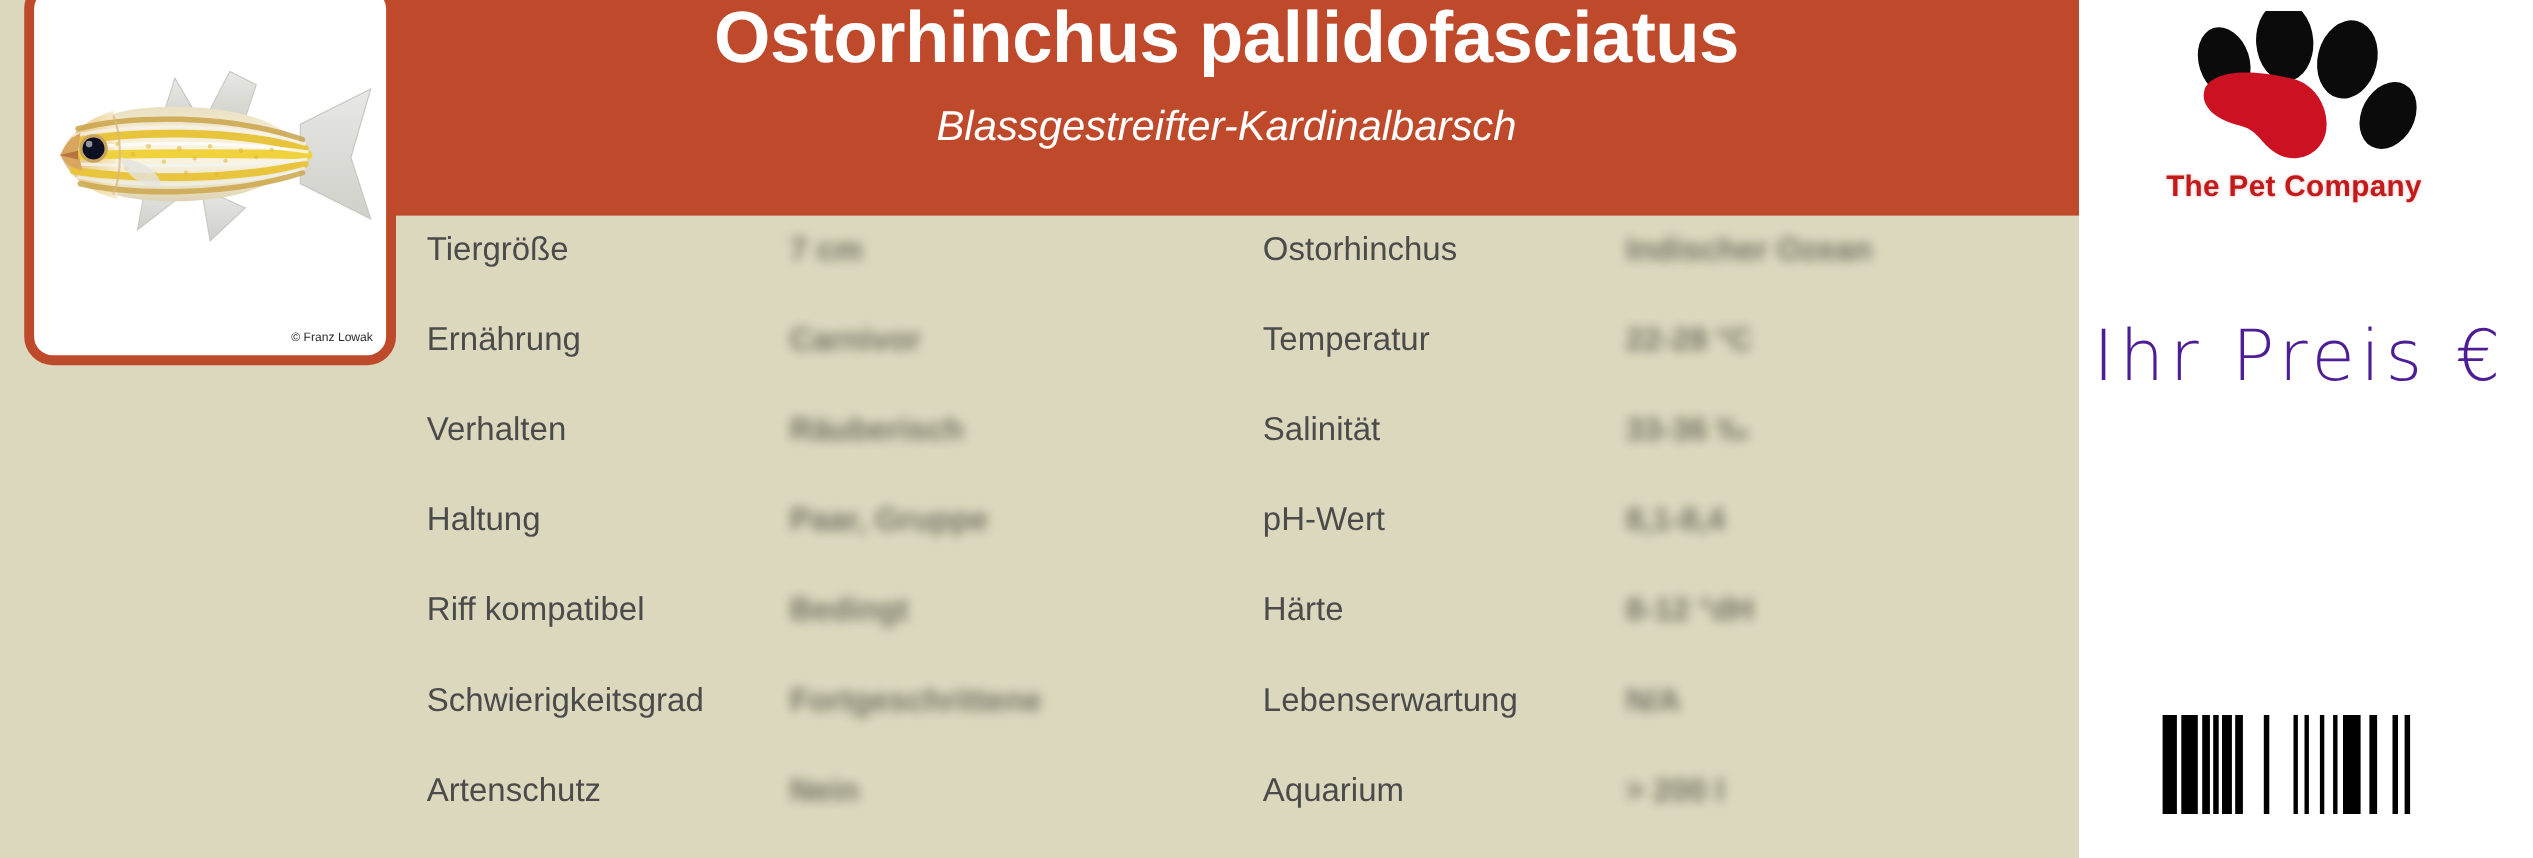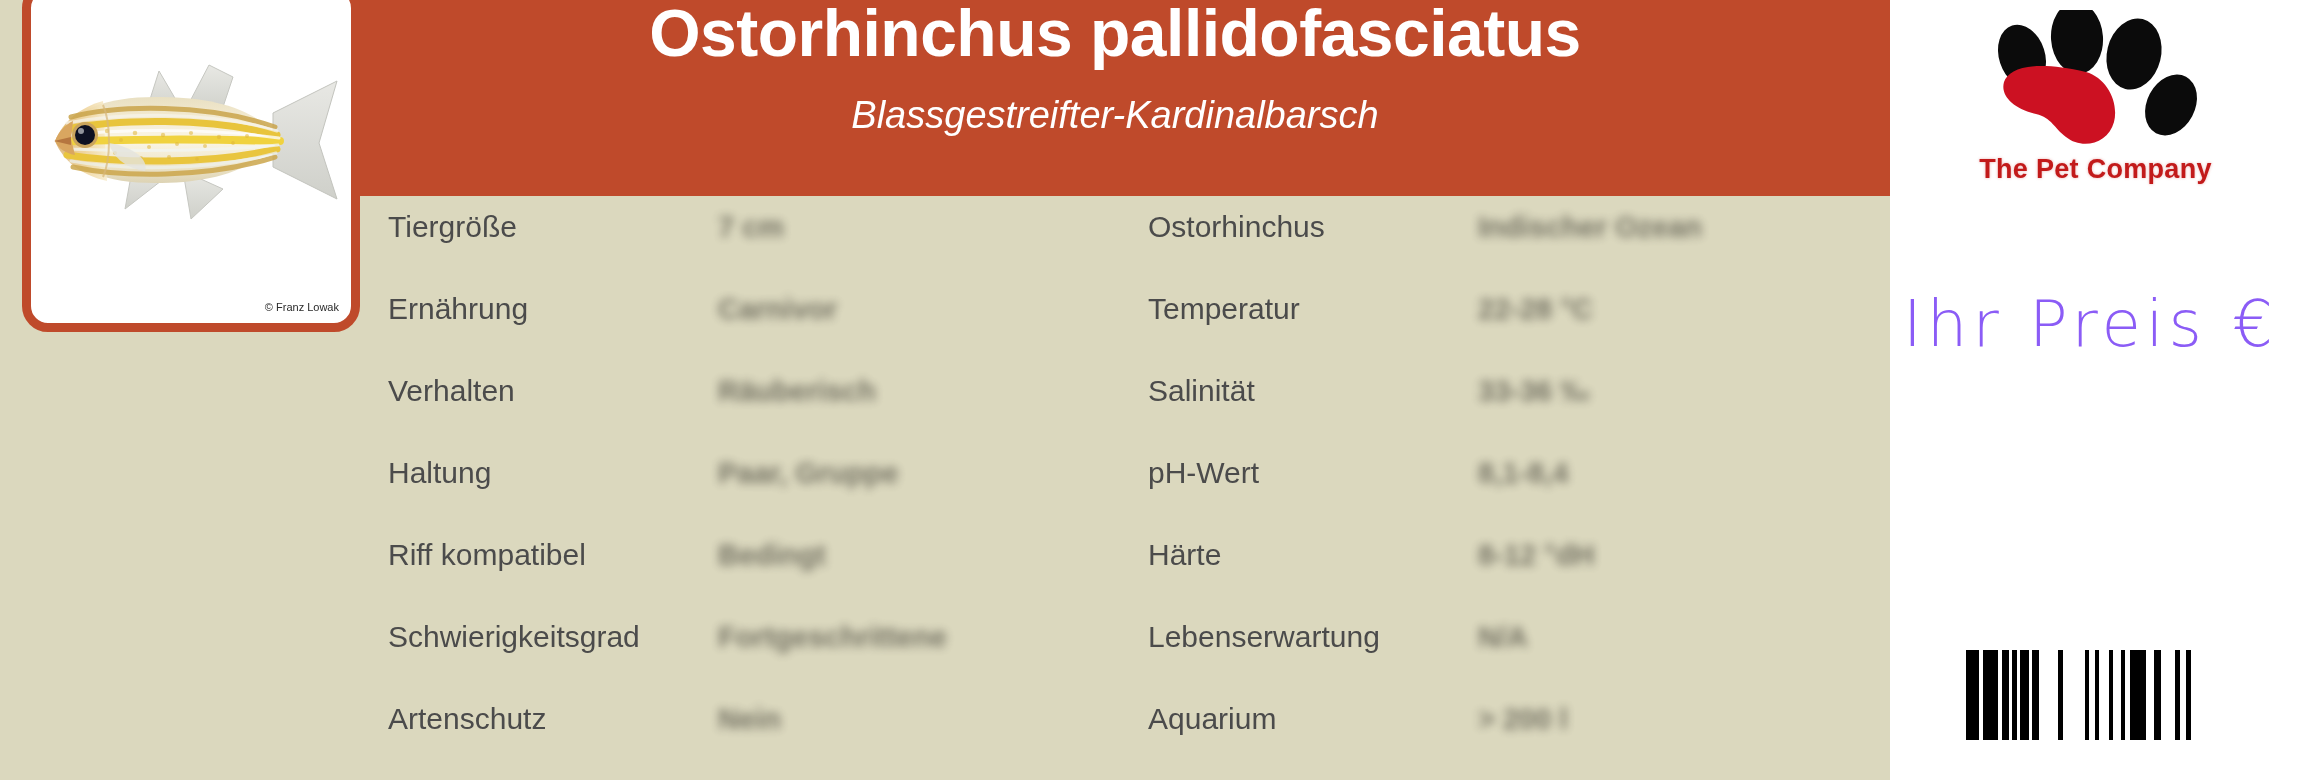--- a/index.html
+++ b/index.html
@@ -42,24 +42,24 @@
           color:#6c6a5c;white-space:nowrap;
           filter:blur(4.6px);-webkit-filter:blur(4.6px);opacity:.92;}
   .col-right .svalue{left:330px;}
 
   
   .right-panel{position:absolute;left:1890px;top:0;width:413px;height:780px;background:#ffffff;}
   .logo{position:absolute;left:0;top:4px;width:413px;height:196px;}
   .paw{position:absolute;left:84px;top:6px;width:240px;height:140px;}
   .logo-text{position:absolute;left:0;top:150px;width:391px;text-align:center;
              color:#c21a1a;font-size:27px;font-weight:bold;letter-spacing:.3px;
-             text-shadow:0 0 3px rgba(194,26,26,.35);padding-left:10px;}
+             text-shadow:0 0 3px rgba(194,26,26,.35);}
   .price-label{position:absolute;left:-6px;top:287px;width:413px;
                font-family:"DejaVu Sans",sans-serif;font-size:64px;font-weight:300;
-               color:#8b5cf6;letter-spacing:5px;white-space:nowrap;text-align:center;}
+               color:#4c1d95;letter-spacing:5px;white-space:nowrap;text-align:center;}
   .barcode{position:absolute;left:76px;top:650px;height:90px;display:flex;align-items:flex-end;}
   .barcode span{display:block;height:90px;background:#000000;margin-right:4px;}
 </style>
 </head>
 <body>
 
 <div id="card">
 
   <div class="body-bg"></div>
 

